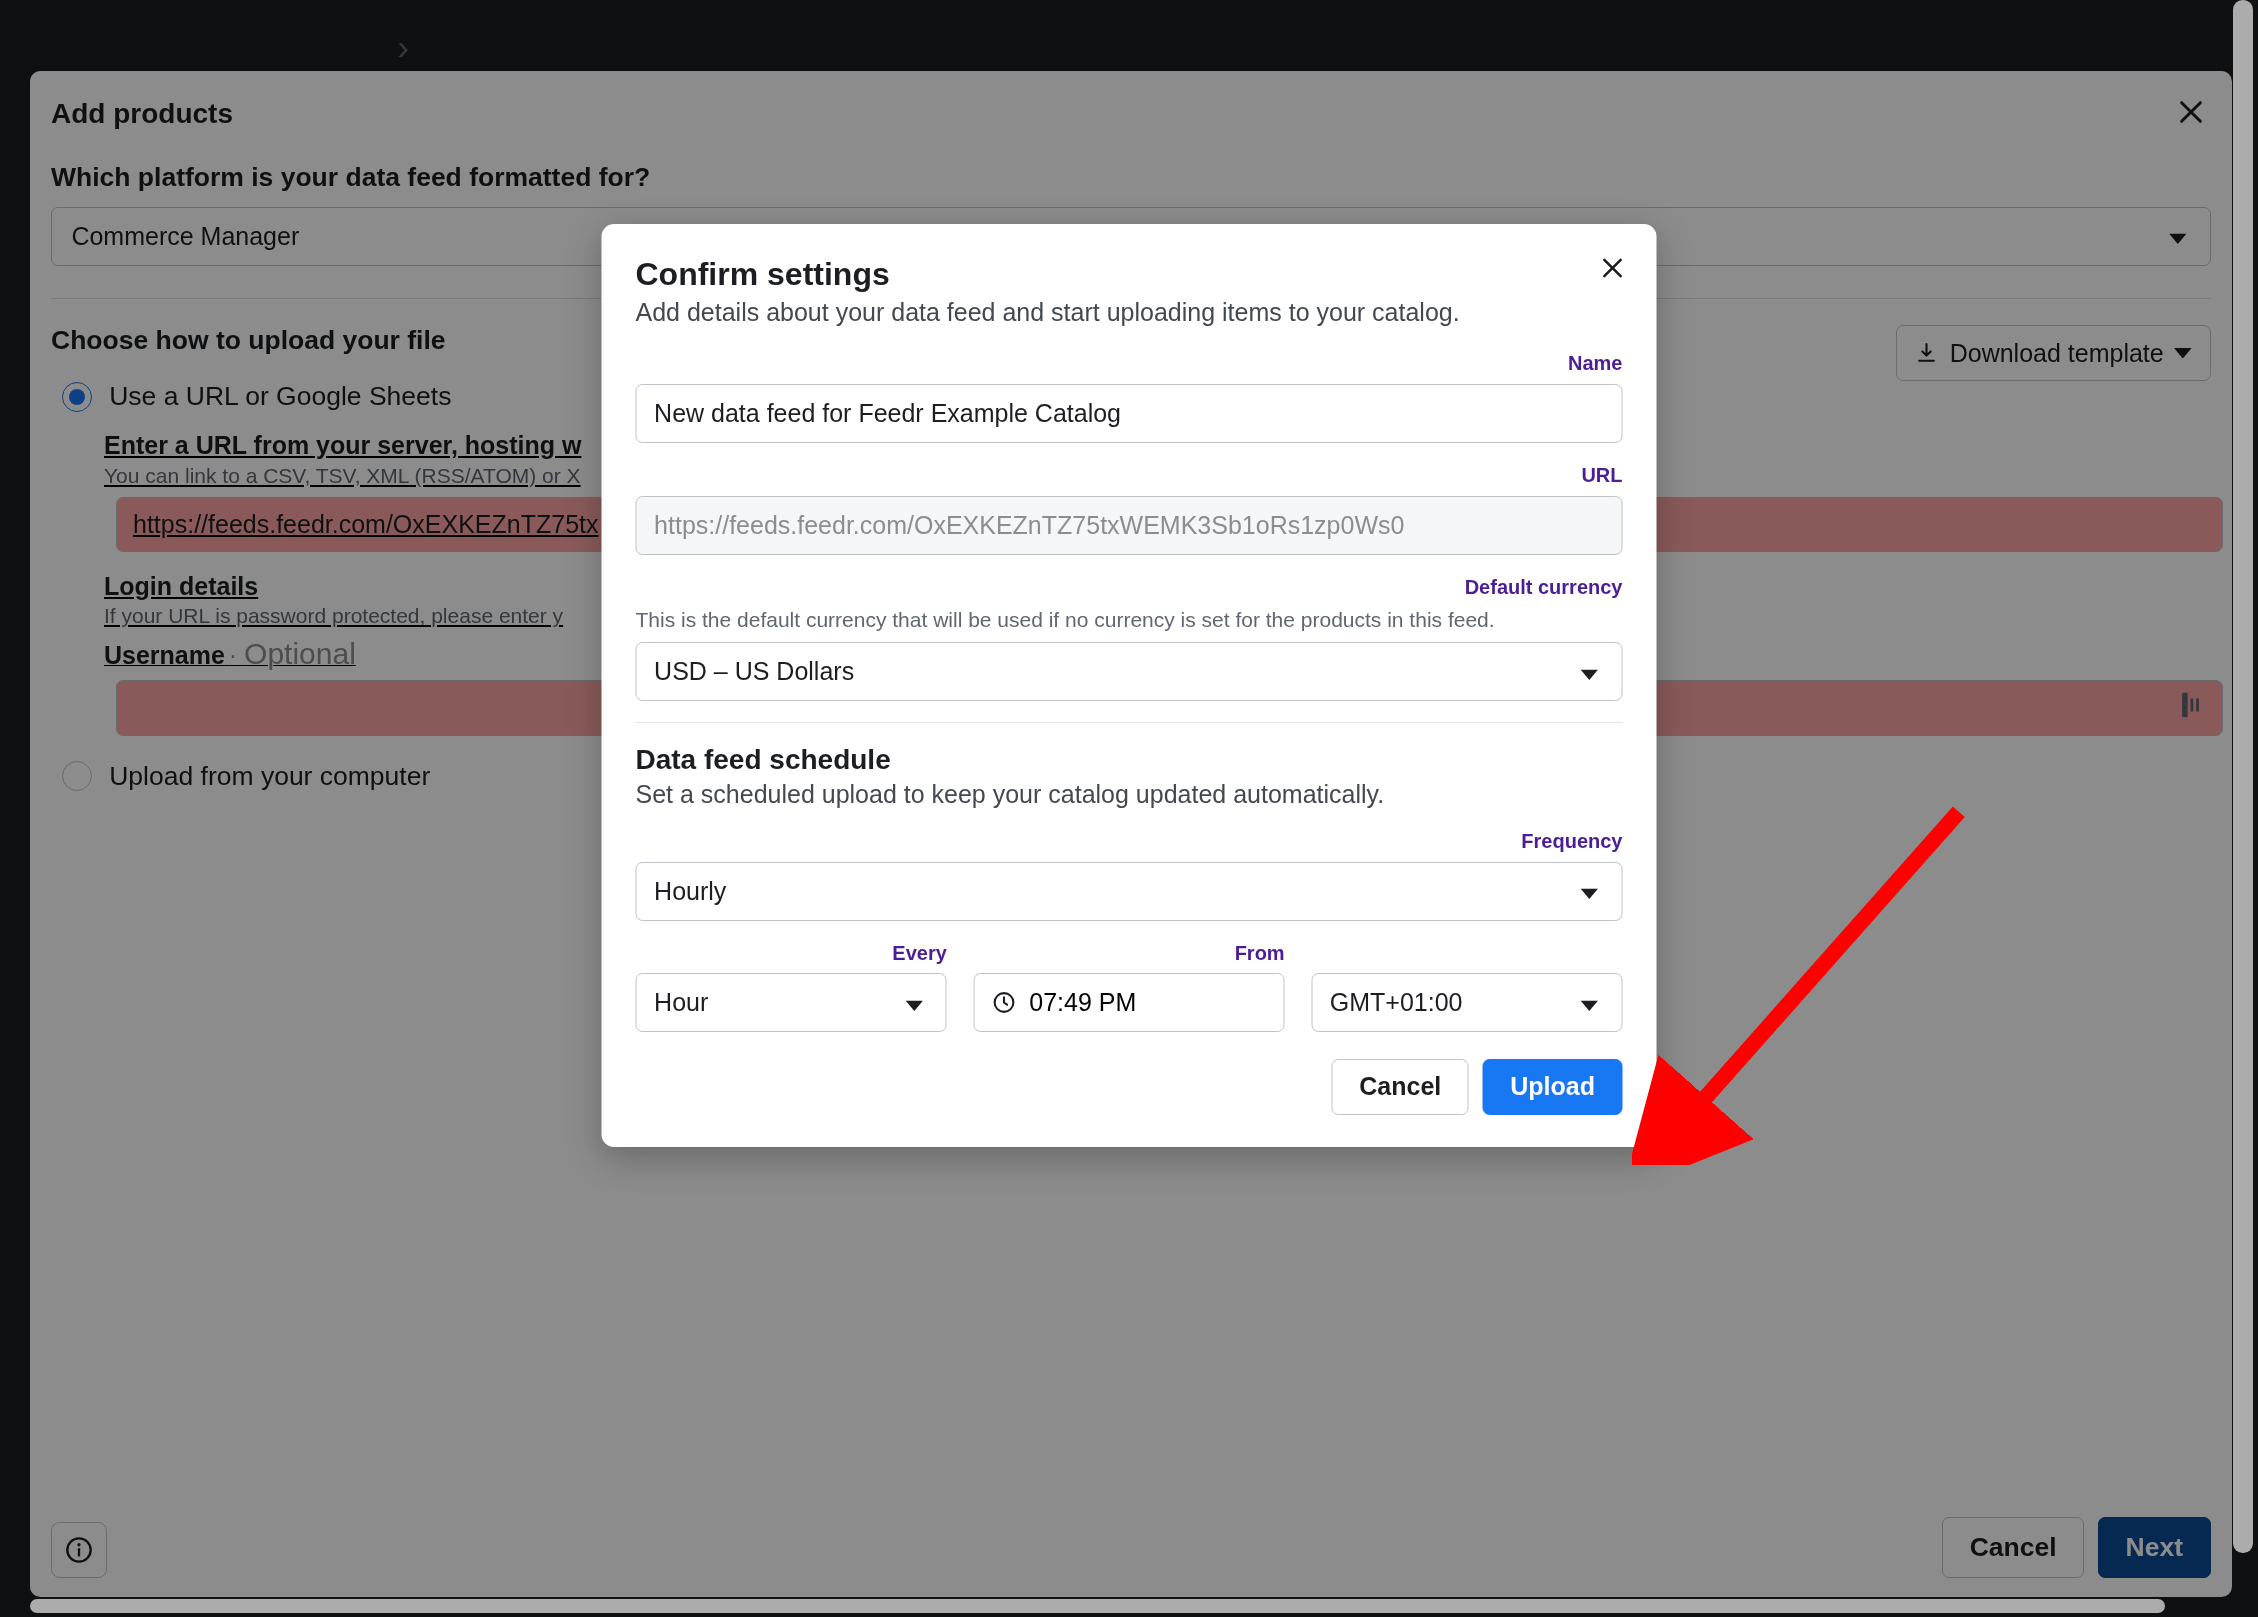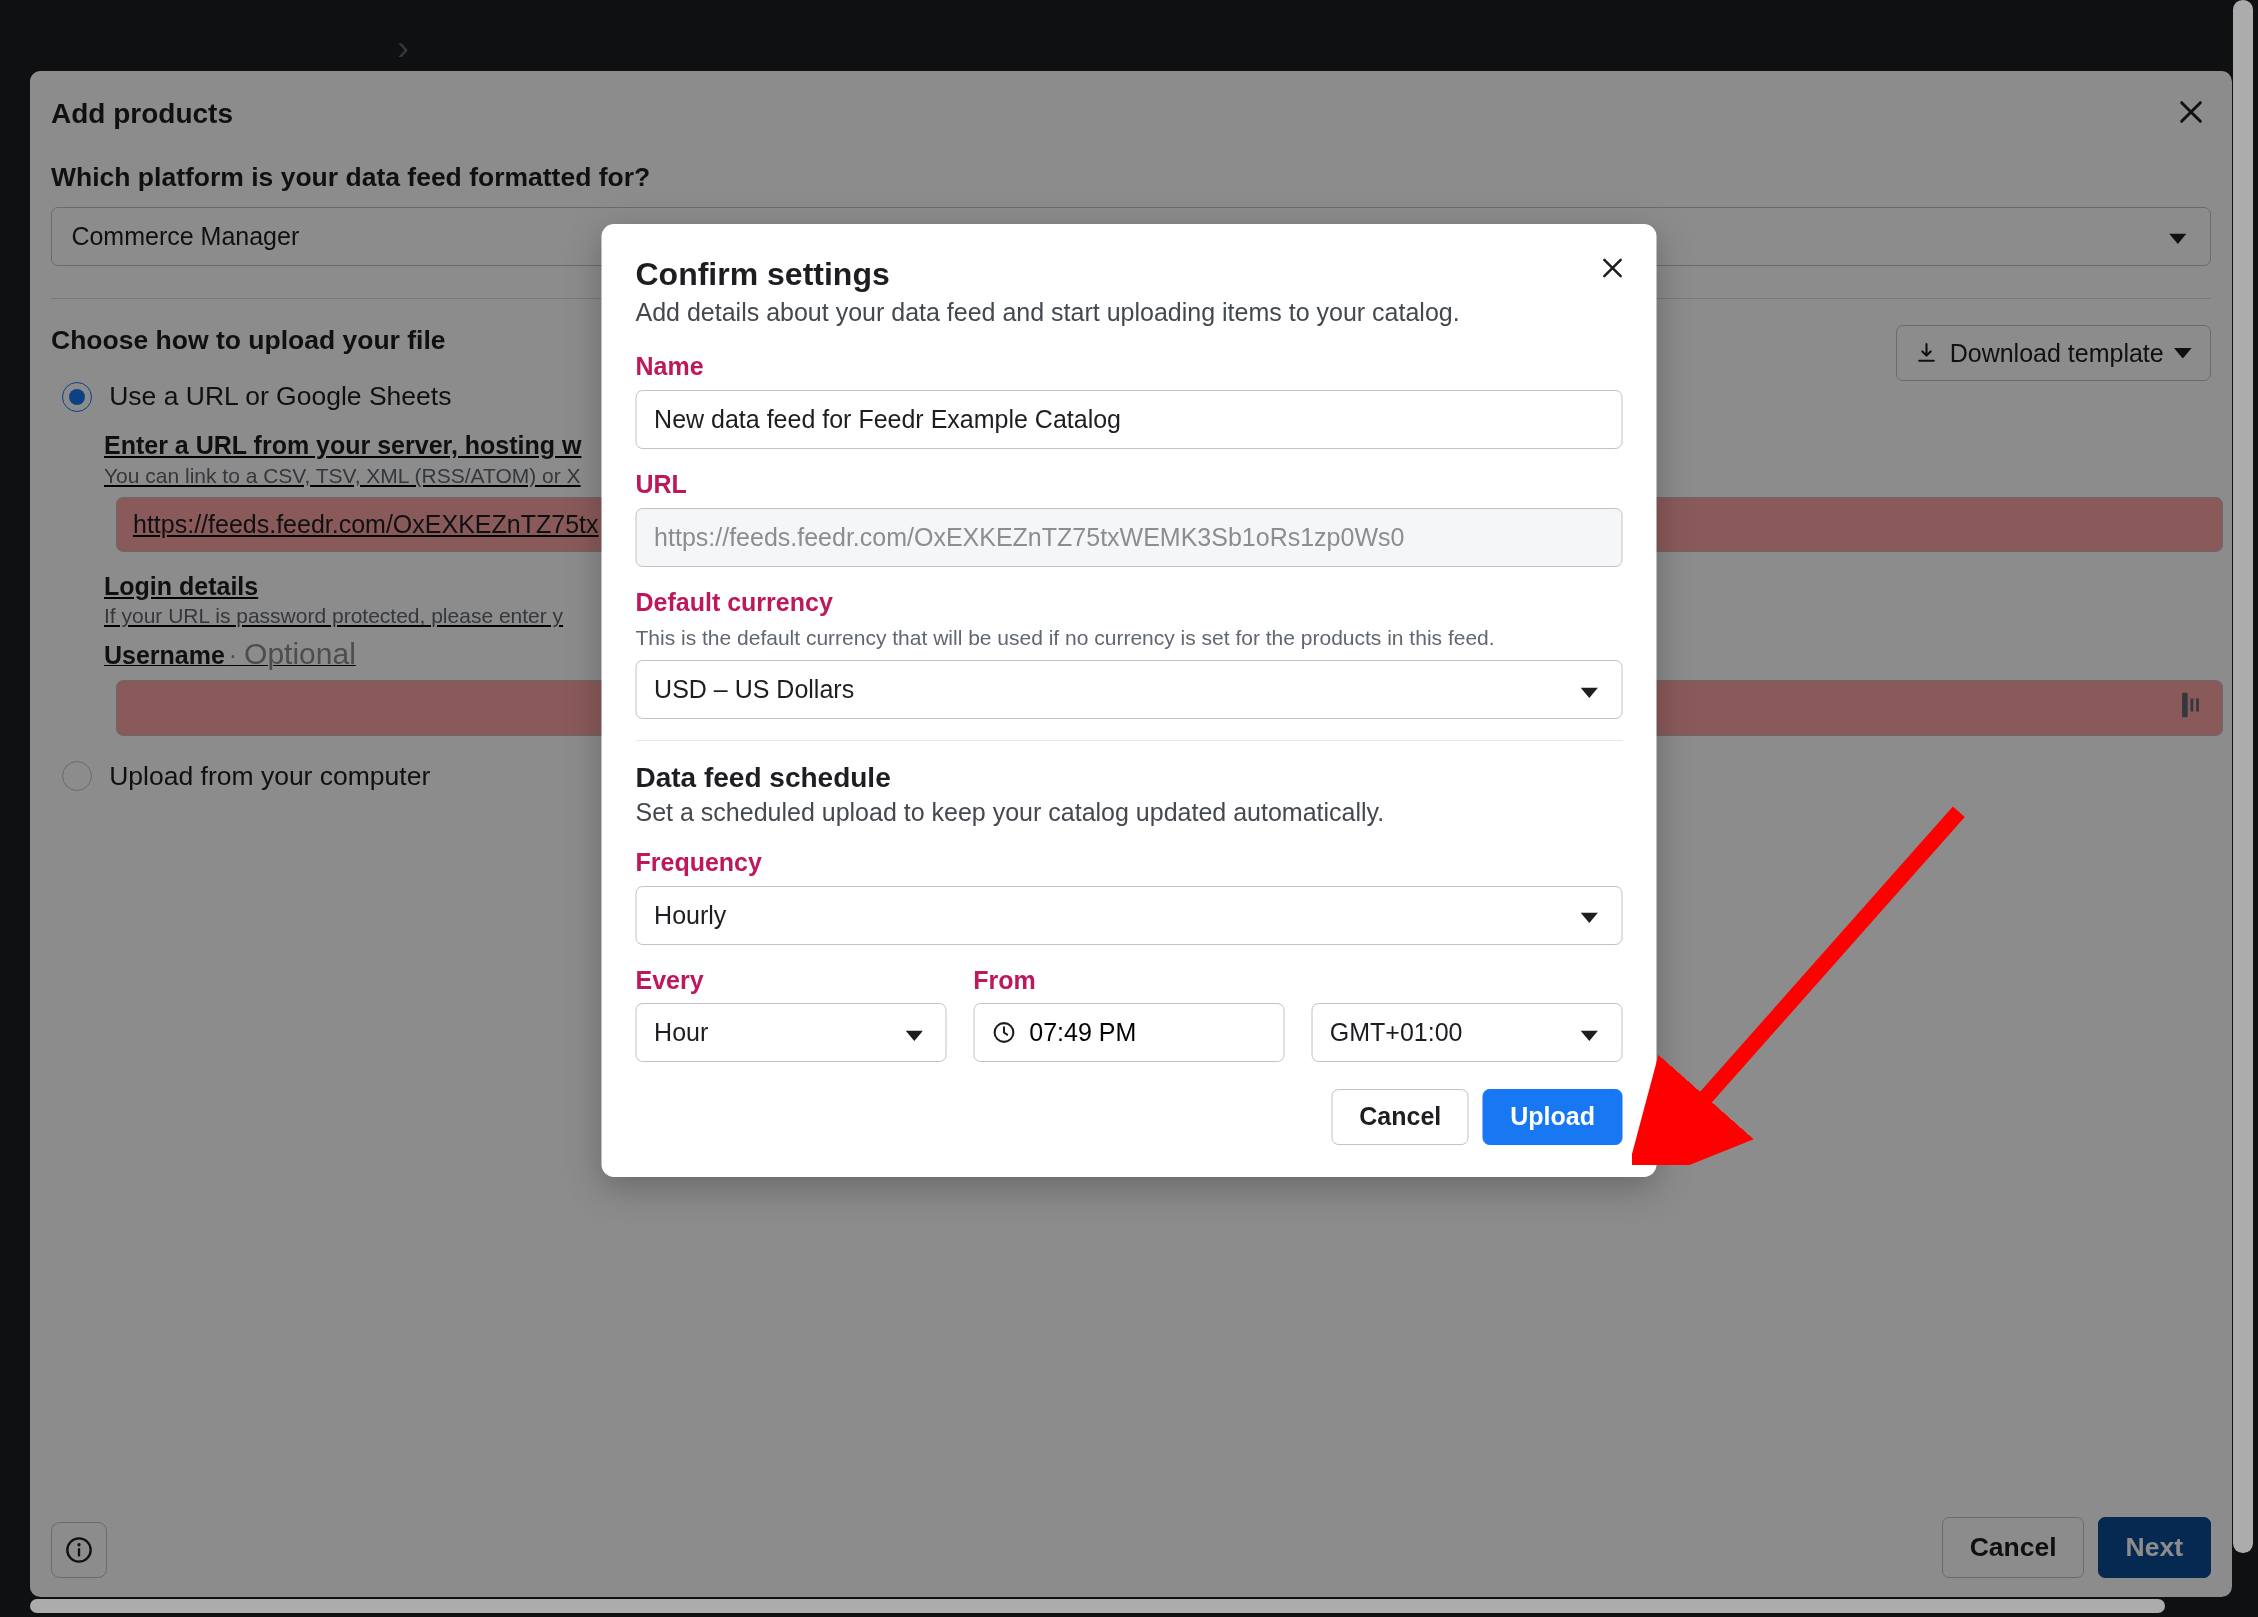--- a/index.html
+++ b/index.html
@@ -53,21 +53,21 @@
     
     .dim { position: absolute; inset: 0; background: rgba(0,0,0,0.45); }
     
     
     .modal { position: absolute; top: 224px; left: 50%; transform: translateX(-50%); width: 1055px; background: #fff; border-radius: 12.4px; padding: 32px 34px; box-shadow: 0 10.6px 35px rgba(0,0,0,0.25); }
     
     .modal-title { font-size: 32px; font-weight: 700; color: #1c1e21; margin-bottom: 5.3px; }
     .modal-sub { font-size: 25px; color: #44494f; margin-bottom: 25px; }
     .modal-close { position: absolute; top: 30px; right: 30px; cursor: pointer; }
     
-    .m-label { font-size: 25px; font-weight: 700; color: #be185d; margin-bottom: 8.8px; }
+    .m-label { font-size: 20px; font-weight: 700; color: #4c1d95; margin-bottom: 8.8px; text-align: right; }
     .m-desc { font-size: 21px; color: #606770; margin-bottom: 10.6px; }
     
     .m-input { border: 0.9px solid #bec3c9; border-radius: 7px; padding: 14px 17.6px; font-size: 25px; color: #1c1e21; width: 100%; margin-bottom: 21px; background: #fff; position: relative; }
     .m-input.readonly { background: #f5f6f7; color: #8a8d91; }
     
     .m-hr { border: none; border-top: 0.9px solid #e4e6eb; margin: 8.8px 0 21px; }
     
     .m-section-title { font-size: 28px; font-weight: 700; color: #1c1e21; margin-bottom: 3.5px; }
     
     .flex-inputs { display: flex; gap: 26.5px; margin-bottom: 26.5px; }

